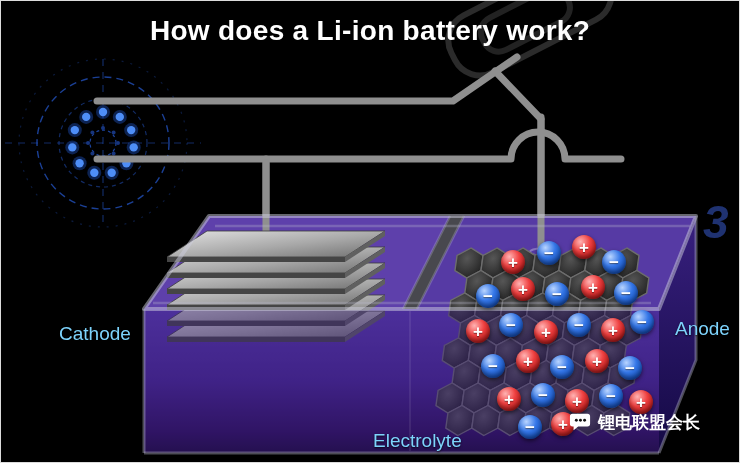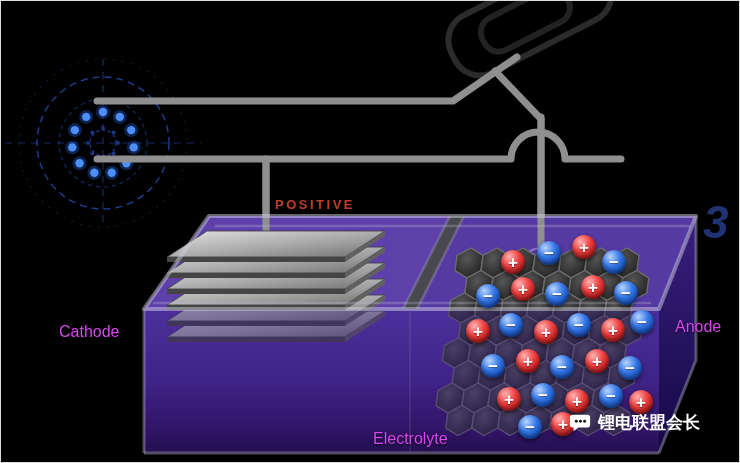--- a/index.html
+++ b/index.html
@@ -7,25 +7,25 @@
   .stage{position:relative;width:740px;height:463px;background:var(--background,#000);
          overflow:hidden;border:1px solid #dcdcdc}
   svg.scene{position:absolute;left:0;top:0}
 
   
   .title{position:absolute;top:14px;left:0;width:100%;text-align:center;
          color:var(--title-text,#fff);font-size:28px;font-weight:800;letter-spacing:.3px}
   .electrode-label{position:absolute;font-size:13px;font-weight:700;letter-spacing:2.5px;text-align:center}
   .positive{left:266px;top:196px;width:96px;color:var(--positive-label,#c23b2b)}
   .negative{left:548px;top:196px;width:96px;color:var(--negative-label,#8fa3c8)}
-  .part-label{position:absolute;color:#d946ef;font-size:16px;font-weight:500;text-shadow:0 1px 2px rgba(0,0,0,.8)}
+  .part-label{position:absolute;color:#7dd3fc;font-size:19px;font-weight:500;text-shadow:0 1px 2px rgba(0,0,0,.8)}
   .cathode{left:58px;top:322px}
   .anode{left:674px;top:317px}
   .electrolyte{left:372px;top:429px;font-weight:400}
-  .watermark{position:absolute;left:568px;top:410px;display:flex;align-items:flex-end;gap:7px;
+  .watermark{position:absolute;left:568px;top:410px;display:flex;align-items:flex-start;gap:7px;
              color:#fff;font-size:17px;font-weight:700}
   .corner-mark{position:absolute;left:702px;top:194px;font-size:46px;font-weight:800;
                font-style:italic;color:rgba(62,100,225,.5)}
 
   
   #ions-layer{position:absolute;inset:0}
   .ion{position:absolute;width:24px;height:24px;border-radius:50%;display:flex;align-items:center;
        justify-content:center;color:#fff;font-weight:800;font-size:17px;line-height:1;
        text-shadow:0 1px 1px rgba(0,0,0,.5)}
   .ion.plus{background:radial-gradient(circle at 35% 28%,#ffb3b3 0%,#ef4040 42%,#9c0d0d 88%);
@@ -268,21 +268,21 @@
       <div class="ion minus" style="left: 617px; top: 355px;">−</div>
       <div class="ion plus" style="left: 496px; top: 386px;">+</div>
       <div class="ion minus" style="left: 530px; top: 382px;">−</div>
       <div class="ion plus" style="left: 564px; top: 388px;">+</div>
       <div class="ion minus" style="left: 598px; top: 383px;">−</div>
       <div class="ion plus" style="left: 628px; top: 389px;">+</div>
       <div class="ion minus" style="left: 517px; top: 414px;">−</div>
       <div class="ion plus" style="left: 550px; top: 411px;">+</div>
     </div>
 
-  <div class="electrode-label positive">POSITIVE</div>
+  <div class="title">How does a Li-ion battery work?</div>
   <div class="part-label cathode">Cathode</div>
   <div class="part-label anode">Anode</div>
   <div class="part-label electrolyte">Electrolyte</div>
 
   <div class="watermark">
     <span style="display:inline-flex">
       <svg width="22" height="22" viewBox="0 0 24 24">
         <path d="M4 3 h16 a3 3 0 0 1 3 3 v8 a3 3 0 0 1 -3 3 h-10 l-5 4 v-4 h-1 a3 3 0 0 1 -3 -3 v-8 a3 3 0 0 1 3 -3 z" fill="#fff"></path>
         <circle cx="8" cy="10" r="1.6" fill="#111"></circle>
         <circle cx="12.5" cy="10" r="1.6" fill="#111"></circle>

